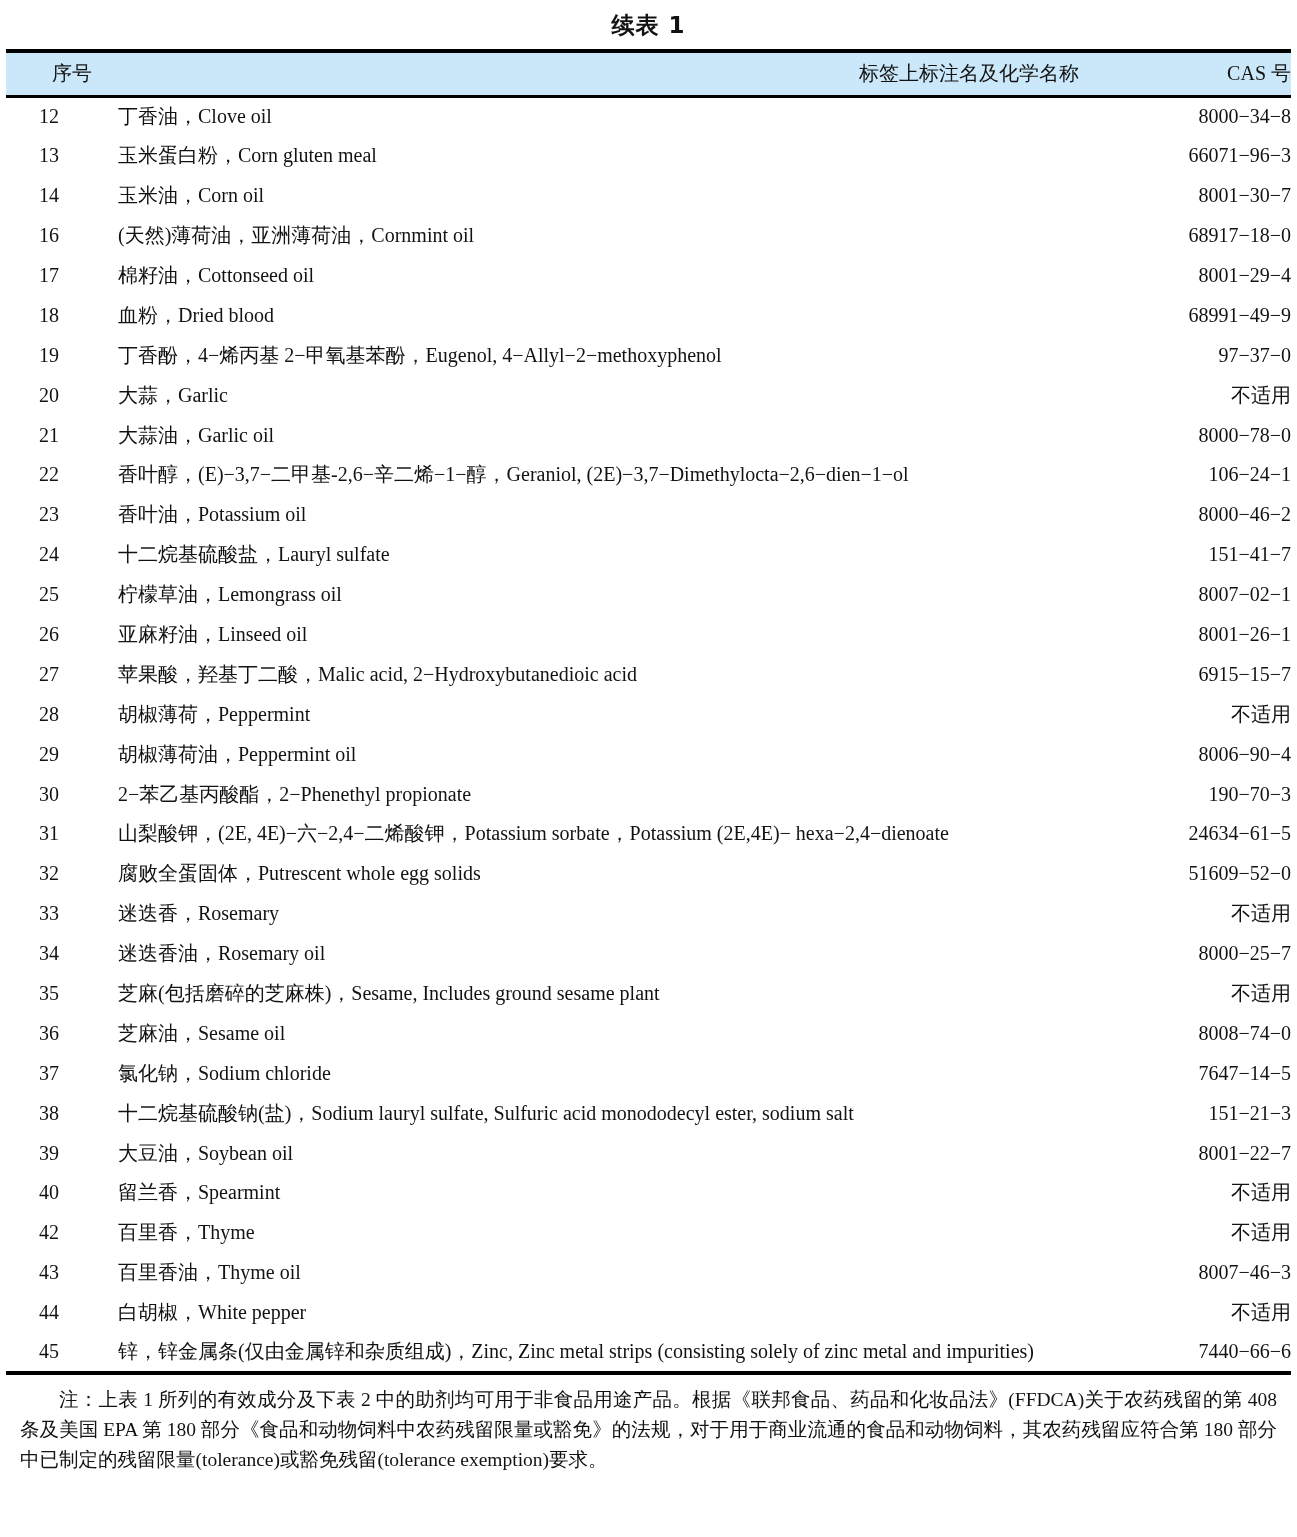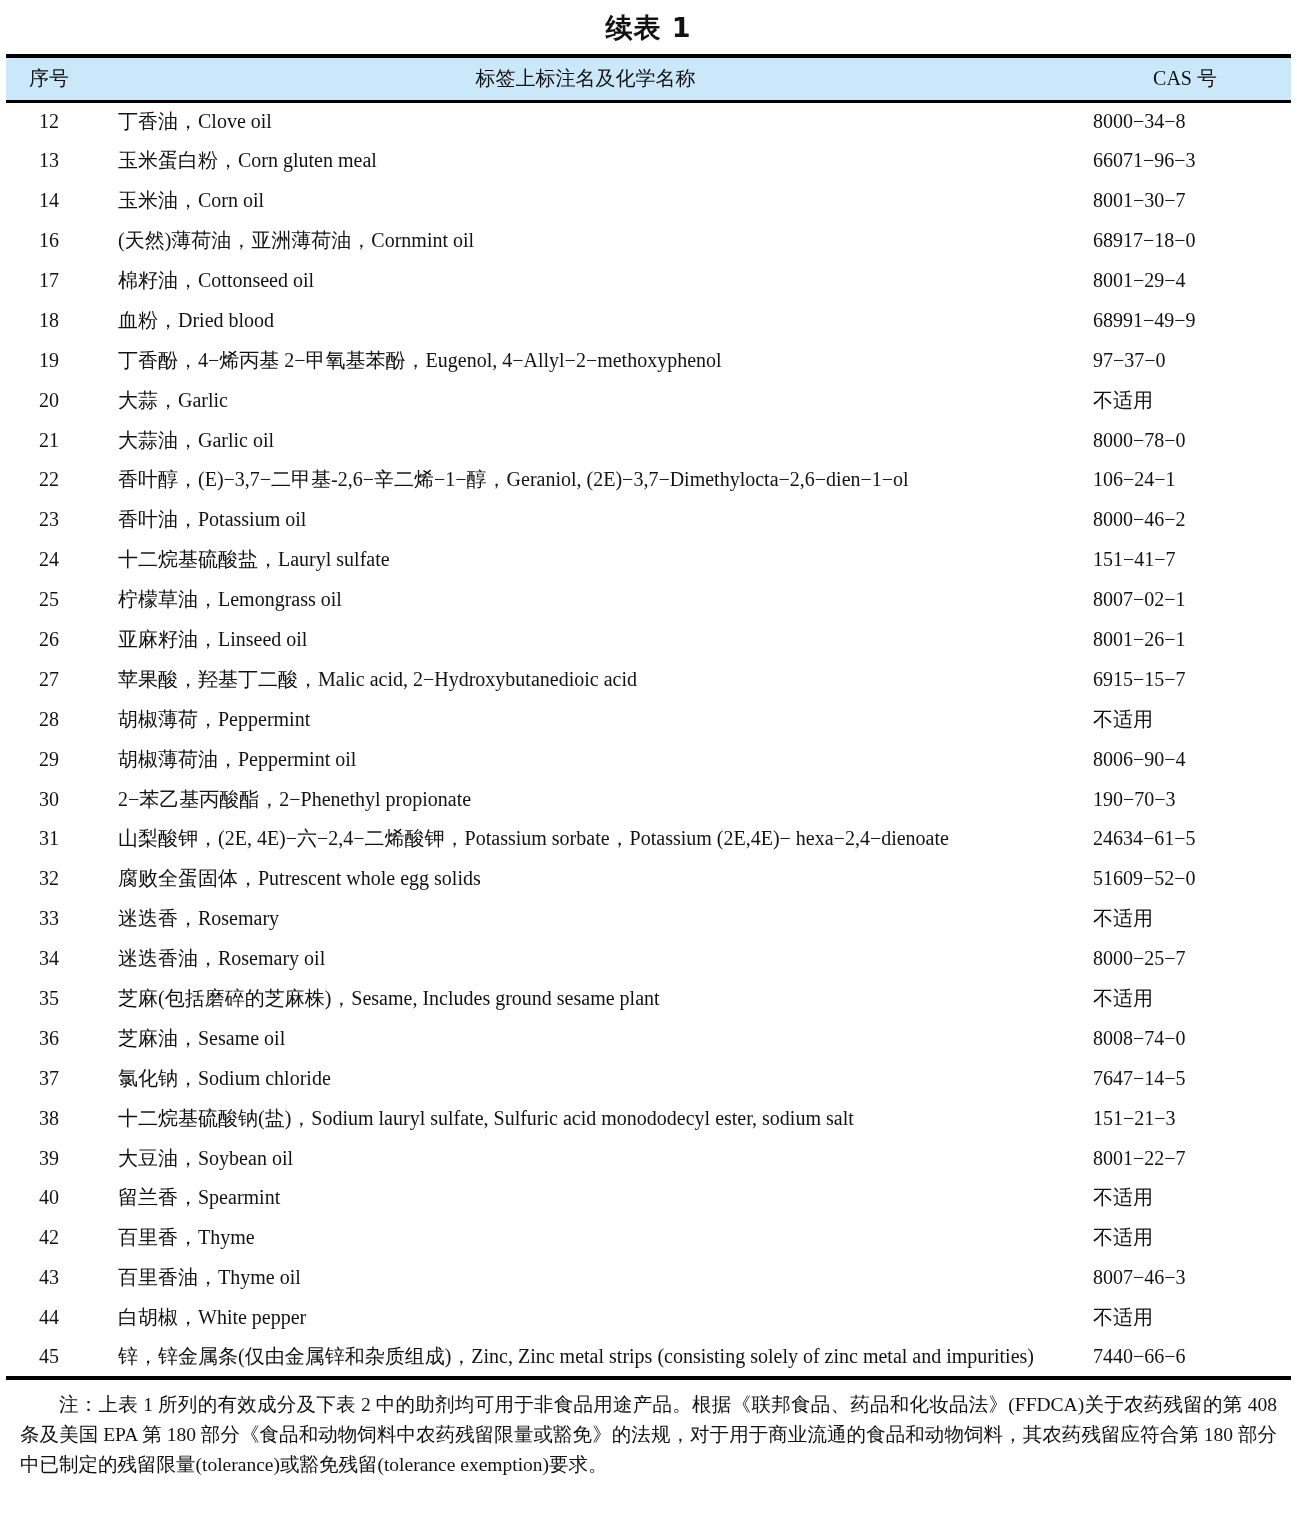--- a/index.html
+++ b/index.html
@@ -9,21 +9,21 @@
     height: 1537px;
     font-family: "Liberation Serif", "DejaVu Serif", serif;
     color: #121212;
     overflow: hidden;
   }
   .page { padding: 6px 6px 0 6px; }
 
   .doc-title {
     text-align: center;
     font-weight: bold;
-    font-size: 27px;
+    font-size: 23px;
     font-family: "DejaVu Sans", "Liberation Sans", sans-serif;
     letter-spacing: 1px;
     padding: 4px 0 8px 0;
   }
 
   table.main {
     width: 100%;
     border-collapse: collapse;
     table-layout: fixed;
     border-top: 4px solid #000;
@@ -31,35 +31,35 @@
   }
   table.main col.c-no  { width: 86px; }
   table.main col.c-cas { width: 212px; }
 
   thead th {
     background: #cbe8fa;
     border-bottom: 3px solid #000;
     height: 45px;
     font-weight: normal;
     font-size: 20px;
-    text-align: center;
+    text-align: right;
     vertical-align: middle;
   }
-  thead th.h-no { text-align: center; }
+  thead th.h-no { text-align: right; }
 
   tbody td {
     height: 39.9px;
     font-size: 20px;
     vertical-align: middle;
     white-space: nowrap;
     overflow: hidden;
   }
   tbody td.no  { text-align: center; }
   tbody td.name { padding-left: 26px; }
-  tbody td.cas  { padding-left: 14px; }
+  tbody td.cas  { padding-left: 14px; text-align: right; }
 
   .note {
     margin-top: 10px;
     padding: 0 14px 0 14px;
     font-size: 19.5px;
     line-height: 30px;
     text-align: justify;
     text-indent: 2em;
   }
 </style>

